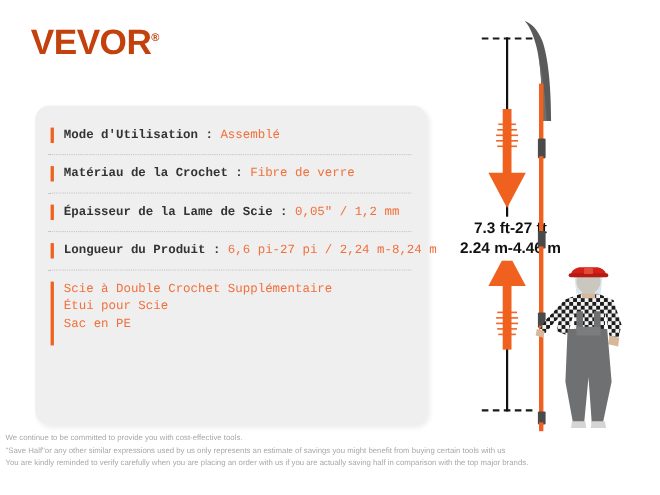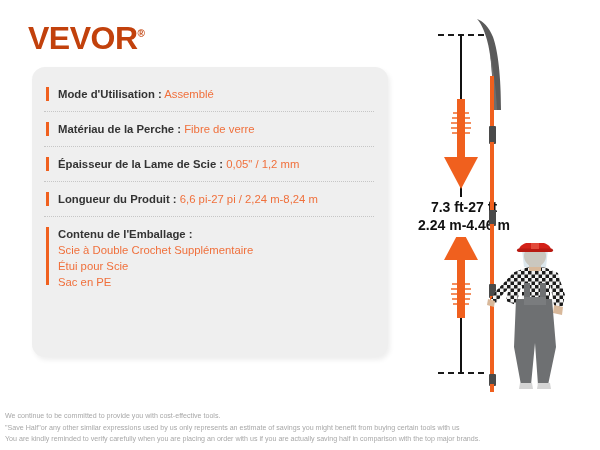--- a/index.html
+++ b/index.html
@@ -17,26 +17,27 @@
     font-size:32px; font-weight:bold; letter-spacing:-0.5px;
     color:#c2410c; line-height:1;
   }
   #logo .tm {
     font-size:10px; font-weight:bold; vertical-align:super;
     letter-spacing:0;
   }
 
   
   #spec-card {
-    position:absolute; left:32px; top:67px;
+    position:absolute; left:32px; top:96px;
     width:356px; height:290px;
     background:#EFEFEF;
     border-radius:13px;
     box-shadow:2px 3px 5px rgba(0,0,0,0.07);
     padding:10px 14px 10px 12px;
+    font-family:Liberation Mono, monospace;
   }
   .spec-row {
     position:relative;
     padding:9px 0 9px 14px;
     font-size:11.3px;
     line-height:1.42;
     white-space:nowrap;
   }
   .spec-row + .spec-row { border-top:1px dotted #C6C6C6; }
   .spec-row .bar {
@@ -84,59 +85,58 @@
     background:#4A4A4A; border-radius:1px;
   }
   #saw-head { position:absolute; left:6px; top:4px; }
 
   
   #worker { position:absolute; left:486px; top:243px; width:96px; height:146px; }
 
   
   #disclaimer {
     position:absolute; left:5px; top:393px; width:592px;
-    font-size:7.1px; line-height:1.63; color:#A8A8A8;margin-top:18px;
+    font-size:7.1px; line-height:1.63; color:#A8A8A8;
   }
   #disclaimer div { white-space:nowrap; }
 </style>
 </head>
 <body>
 
 <div id="logo"><span>VEVOR</span><span class="tm">®</span></div>
 
 <div id="spec-card">
 
   <div class="spec-row">
     <span class="bar"></span>
     <span class="lbl">Mode d'Utilisation :</span>
     <span class="val">Assemblé</span>
   </div>
 
   <div class="spec-row">
     <span class="bar"></span>
-    <span class="lbl">Matériau de la Perche :</span>
+    <span class="lbl">Matériau de la Crochet :</span>
     <span class="val">Fibre de verre</span>
   </div>
 
   <div class="spec-row">
     <span class="bar"></span>
     <span class="lbl">Épaisseur de la Lame de Scie :</span>
     <span class="val">0,05" / 1,2 mm</span>
   </div>
 
   <div class="spec-row">
     <span class="bar"></span>
     <span class="lbl">Longueur du Produit :</span>
     <span class="val">6,6 pi-27 pi / 2,24 m-8,24 m</span>
   </div>
 
 
   <div class="spec-row multi">
     <span class="bar"></span>
-    <span class="lbl">Contenu de l'Emballage :</span>
     <span class="val-line">Scie à Double Crochet Supplémentaire</span>
     <span class="val-line">Étui pour Scie</span>
     <span class="val-line">Sac en PE</span>
   </div>
 </div>
 
 <div id="dim-group">
   <div class="dash-tick" id="tick-top"></div>
   <div class="dash-tick" id="tick-bottom"></div>
   <div id="dim-axis"></div>

